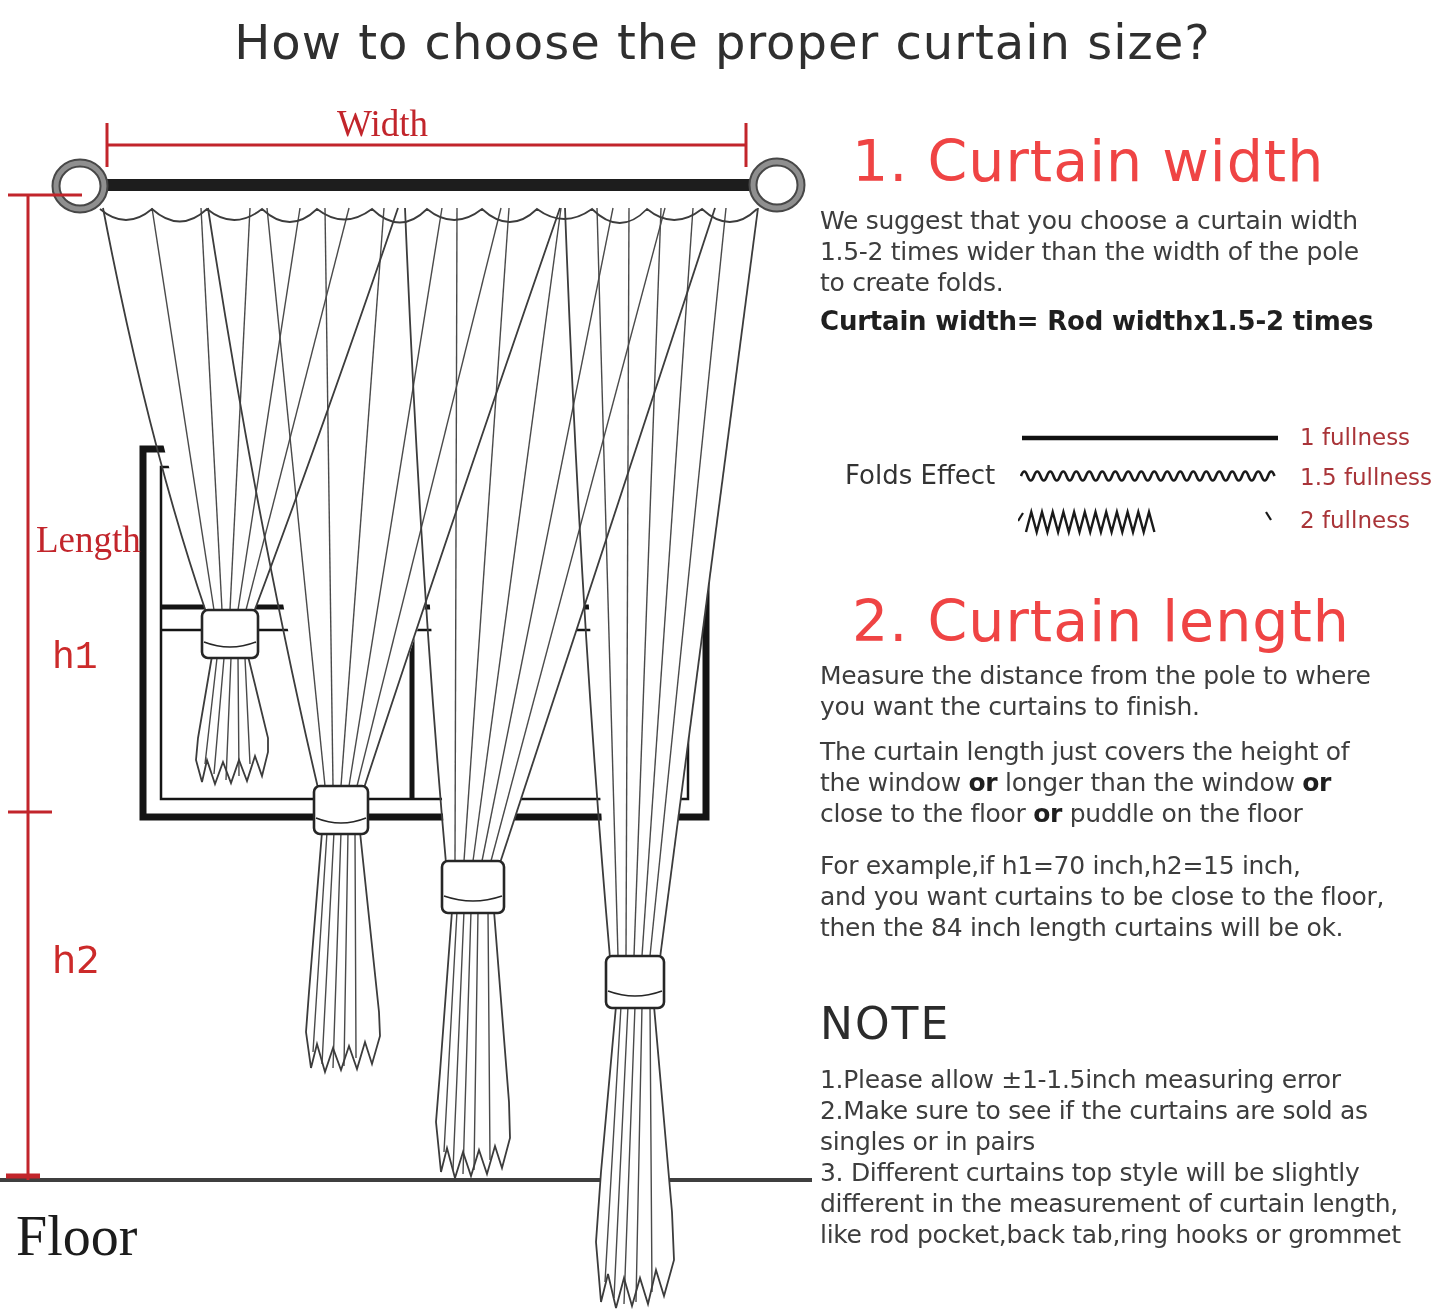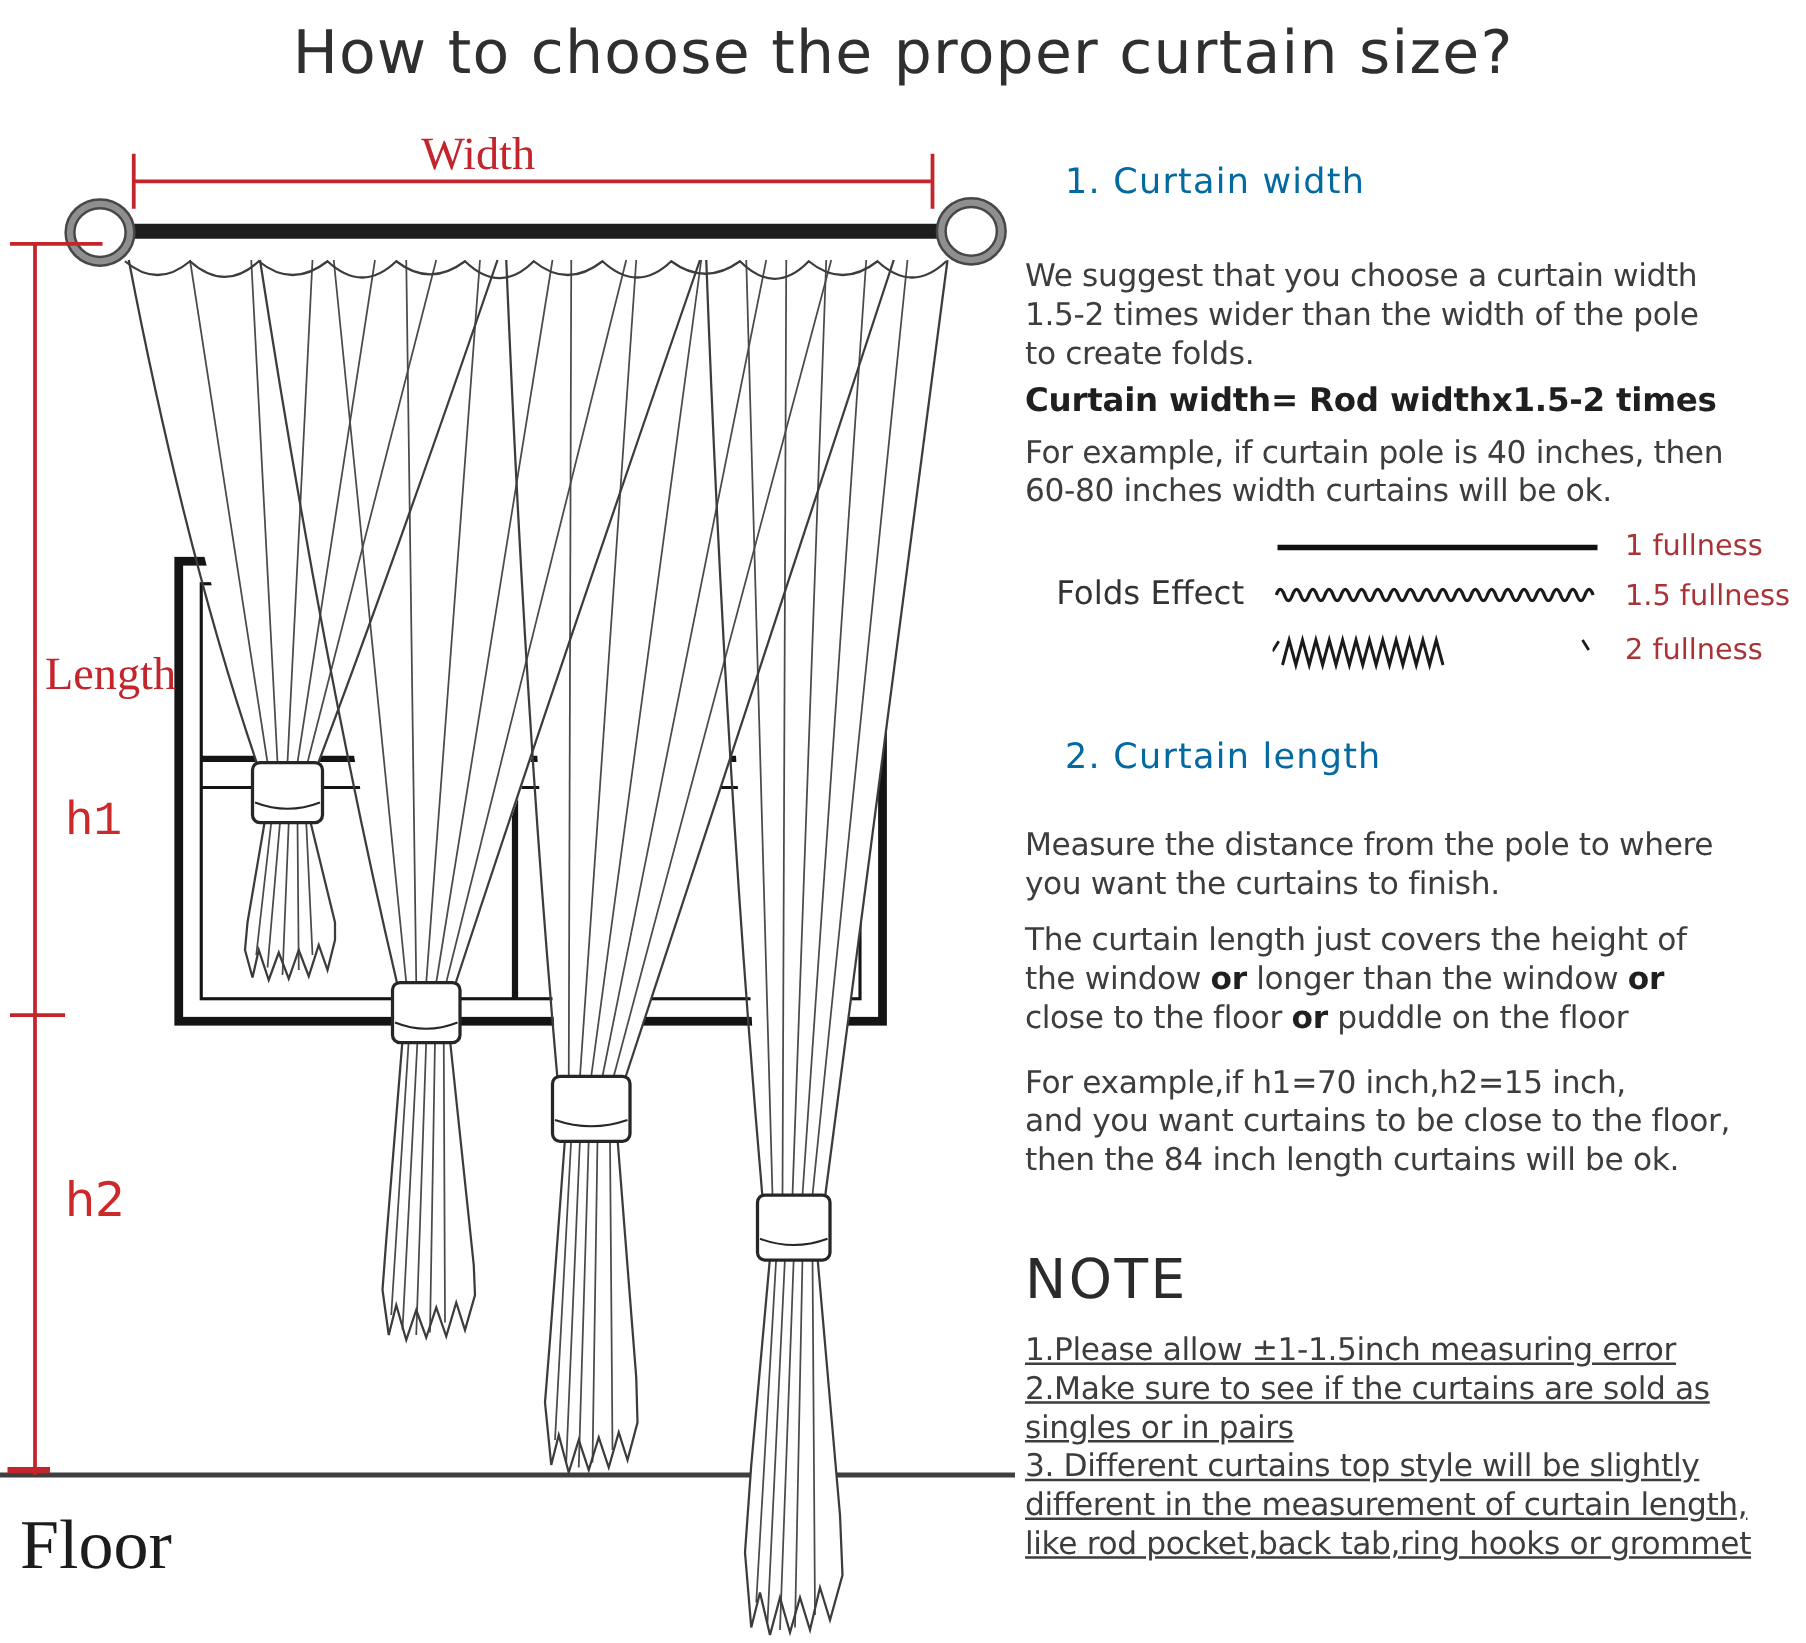--- a/index.html
+++ b/index.html
@@ -7,21 +7,21 @@
         font-family:"DejaVu Sans",sans-serif;color:#3d3d3d;margin-top:12px;}
   .title{position:absolute;left:0;top:2px;width:1445px;text-align:center;
          font-size:48px;letter-spacing:1px;color:#2f2f2f;}
   .diagram{position:absolute;left:0;top:0;width:812px;height:1314px;}
   .diagram svg{position:absolute;left:0;top:0;}
   .lbl{position:absolute;white-space:nowrap;}
   .red-serif{font-family:"Liberation Serif",serif;color:#c2252b;font-size:37px;}
   .red-sans{font-family:"DejaVu Sans",sans-serif;color:#cc2a2a;font-size:38px;}
   .floor-lbl{font-family:"Liberation Serif",serif;color:#1c1c1c;font-size:56px;}
   .col{position:absolute;white-space:nowrap;}
-  .h2x{font-size:28px;letter-spacing:1px;color:#0369a1;}
+  .h2x{font-size:57px;letter-spacing:1px;color:#ef4444;}
   .body-txt{font-size:25px;letter-spacing:-0.3px;line-height:31px;color:#3d3d3d;}
   .body-txt b{color:#1f1f1f;}
   .formula{font-size:26px;font-weight:bold;color:#1f1f1f;letter-spacing:-0.2px;}
   .folds-label{font-size:26px;color:#333;}
   .fullness{font-size:23px;color:#a93438;}
   .note-head{font-size:44px;letter-spacing:2px;color:#2b2b2b;}
 </style>
 </head>
 <body>
 
@@ -136,24 +136,20 @@
   <div class="col h2x" style="left:852px;top:116px;">1. Curtain width</div>
 
   <div class="col body-txt" style="left:820px;top:193px;">
     <div>We suggest that you choose a curtain width</div>
     <div>1.5-2 times wider than the width of the pole</div>
     <div>to create folds.</div>
   </div>
 
   <div class="col formula" style="left:820px;top:294px;">Curtain width= Rod widthx1.5-2 times</div>
 
-  <div class="col body-txt" style="left:820px;top:334px;">
-    <div>For example, if curtain pole is 40 inches, then</div>
-    <div>60-80 inches width curtains will be ok.</div>
-  </div>
 
   <div class="col folds-label" style="left:845px;top:448px;">Folds Effect</div>
 
   <svg class="col" style="left:1020px;top:420px;" width="260" height="12">
     <line x1="2" y1="6" x2="258" y2="6" stroke="#111" stroke-width="4.5"></line>
   </svg>
   <svg class="col" style="left:1020px;top:452px;" width="262" height="22">
     <path d="M1,12 q3.25,-9 6.5,0 t6.5,0 t6.5,0 t6.5,0 t6.5,0 t6.5,0 t6.5,0 t6.5,0 t6.5,0 t6.5,0 t6.5,0 t6.5,0 t6.5,0 t6.5,0 t6.5,0 t6.5,0 t6.5,0 t6.5,0 t6.5,0 t6.5,0 t6.5,0 t6.5,0 t6.5,0 t6.5,0 t6.5,0 t6.5,0 t6.5,0 t6.5,0 t6.5,0 t6.5,0 t6.5,0 t6.5,0 t6.5,0 t6.5,0 t6.5,0 t6.5,0 t6.5,0 t6.5,0 t6.5,0" fill="none" stroke="#1a1a1a" stroke-width="2.6"></path>
   </svg>
   <svg class="col" style="left:1018px;top:494px;" width="260" height="32">
@@ -180,21 +176,21 @@
   </div>
 
   <div class="col body-txt" style="left:820px;top:838px;">
     <div>For example,if h1=70 inch,h2=15 inch,</div>
     <div>and you want curtains to be close to the floor,</div>
     <div>then the 84 inch length curtains will be ok.</div>
   </div>
 
   <div class="col note-head" style="left:820px;top:986px;">NOTE</div>
 
-  <div class="col body-txt" style="left:820px;top:1052px;text-decoration:underline;">
+  <div class="col body-txt" style="left:820px;top:1052px;">
     <div>1.Please allow ±1-1.5inch measuring error</div>
     <div>2.Make sure to see if the curtains are sold as</div>
     <div>singles or in pairs</div>
     <div>3. Different curtains top style will be slightly</div>
     <div>different in the measurement of curtain length,</div>
     <div>like rod pocket,back tab,ring hooks or grommet</div>
   </div>
 
 </div>
 

